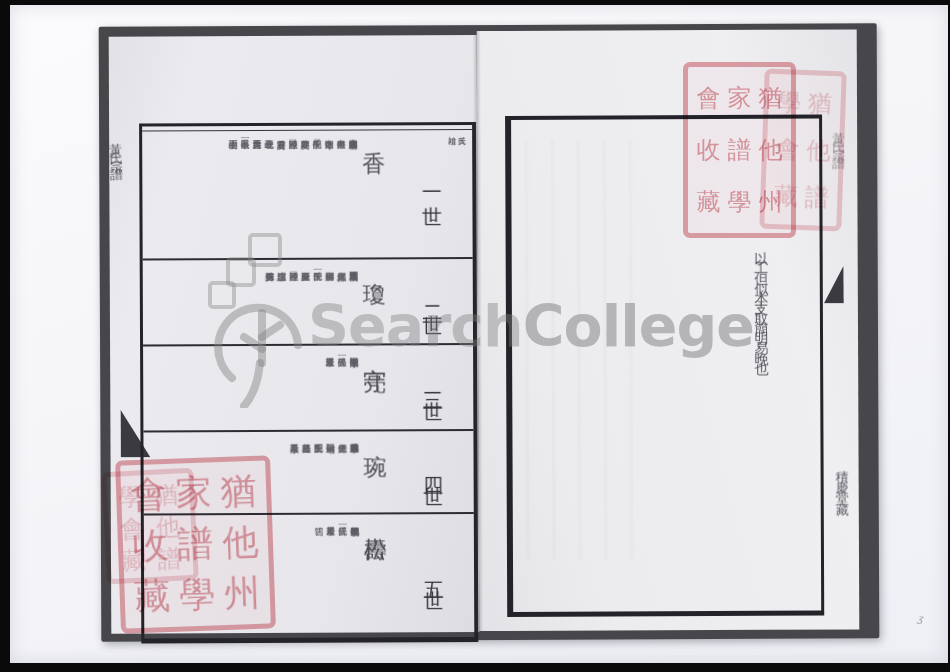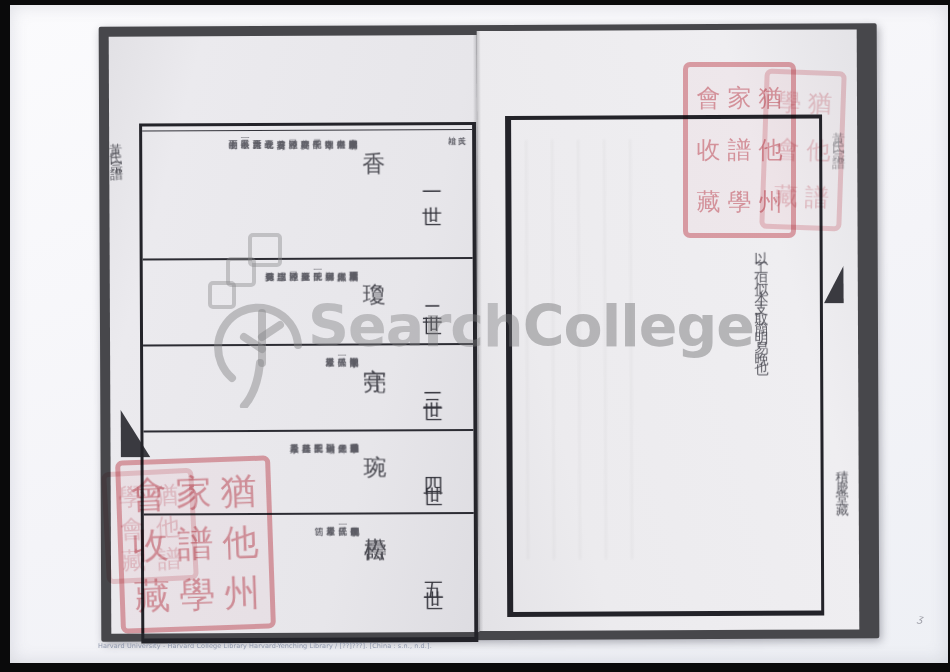--- a/index.html
+++ b/index.html
@@ -217,16 +217,15 @@
       <g fill="none" stroke="rgba(130,130,133,.45)" stroke-width="8" stroke-linecap="round">
         <path d="M96,52 A40,40 0 1 0 30,85"></path>
         <path d="M60,20 L60,70"></path>
         <path d="M60,44 L78,32"></path>
         <path d="M60,56 L42,44"></path>
         <path d="M58,70 C56,90 50,104 42,113"></path>
       </g>
     </svg>
     <div class="wm wm-word"><span class="w1">Search</span><span class="w2">College</span></div>
 
-    <div class="caption">Harvard University - Harvard College Library Harvard-Yenching Library / [??]???]. [China : s.n., n.d.].</div>
     <div class="penmark">ʒ</div>
   </div>
 </div>
 
 </body></html>

